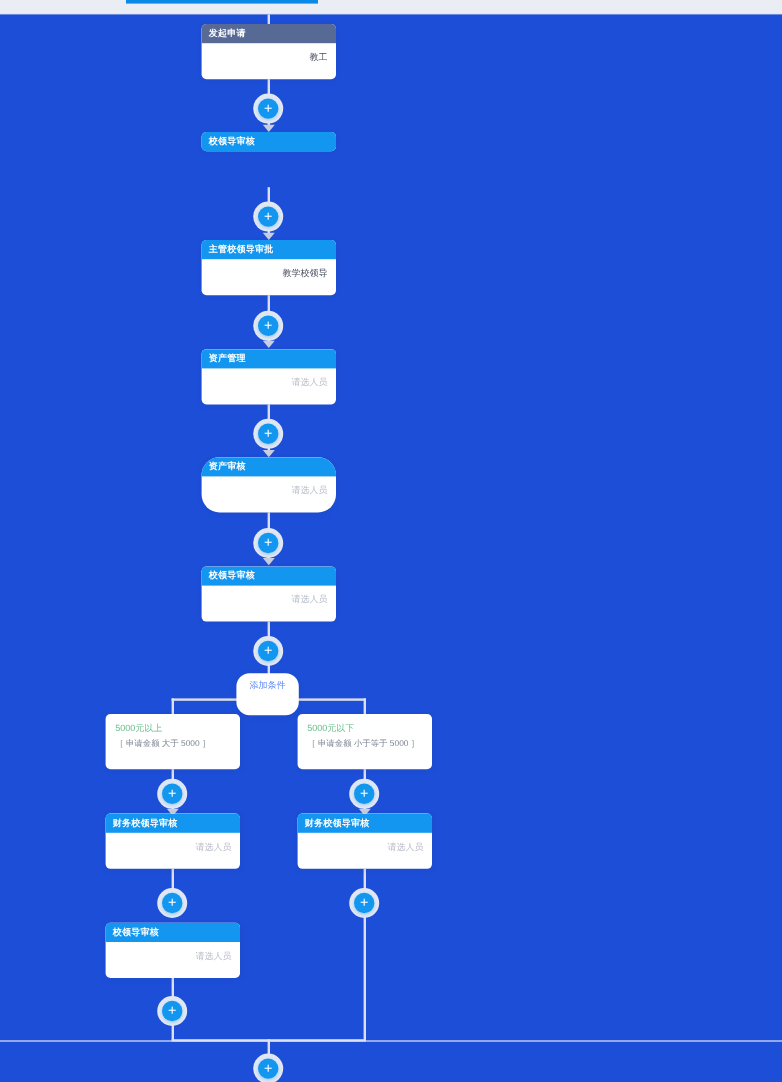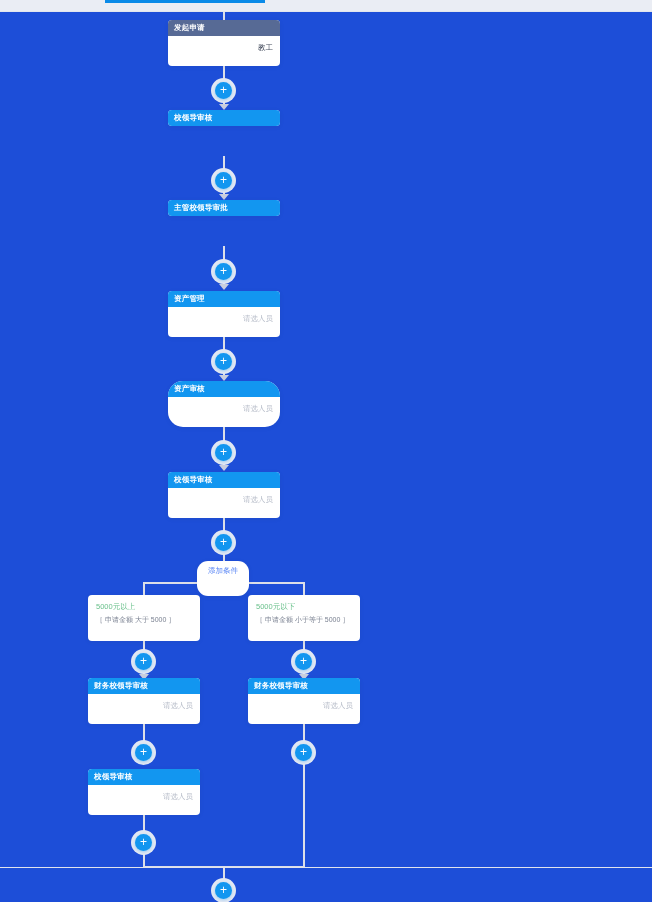--- a/index.html
+++ b/index.html
@@ -218,20 +218,21 @@
     <div class="node-head start">发起申请</div>
     <div class="node-body">教工</div>
   </div>
 
   <div class="node" style="left:168px; top:98px;">
     <div class="node-head approve">校领导审核</div>
   </div>
 
   <div class="node" style="left:168px; top:188px;">
     <div class="node-head approve">主管校领导审批</div>
+    <div class="node-body">教学校领导</div>
   </div>
 
   <div class="node" style="left:168px; top:279px;font-family:Liberation Serif, serif;">
     <div class="node-head approve">资产管理</div>
     <div class="node-body placeholder">请选人员</div>
   </div>
 
   <div class="node" style="left:168px; top:369px;border-radius:15px;">
     <div class="node-head approve">资产审核</div>
     <div class="node-body placeholder">请选人员</div>

